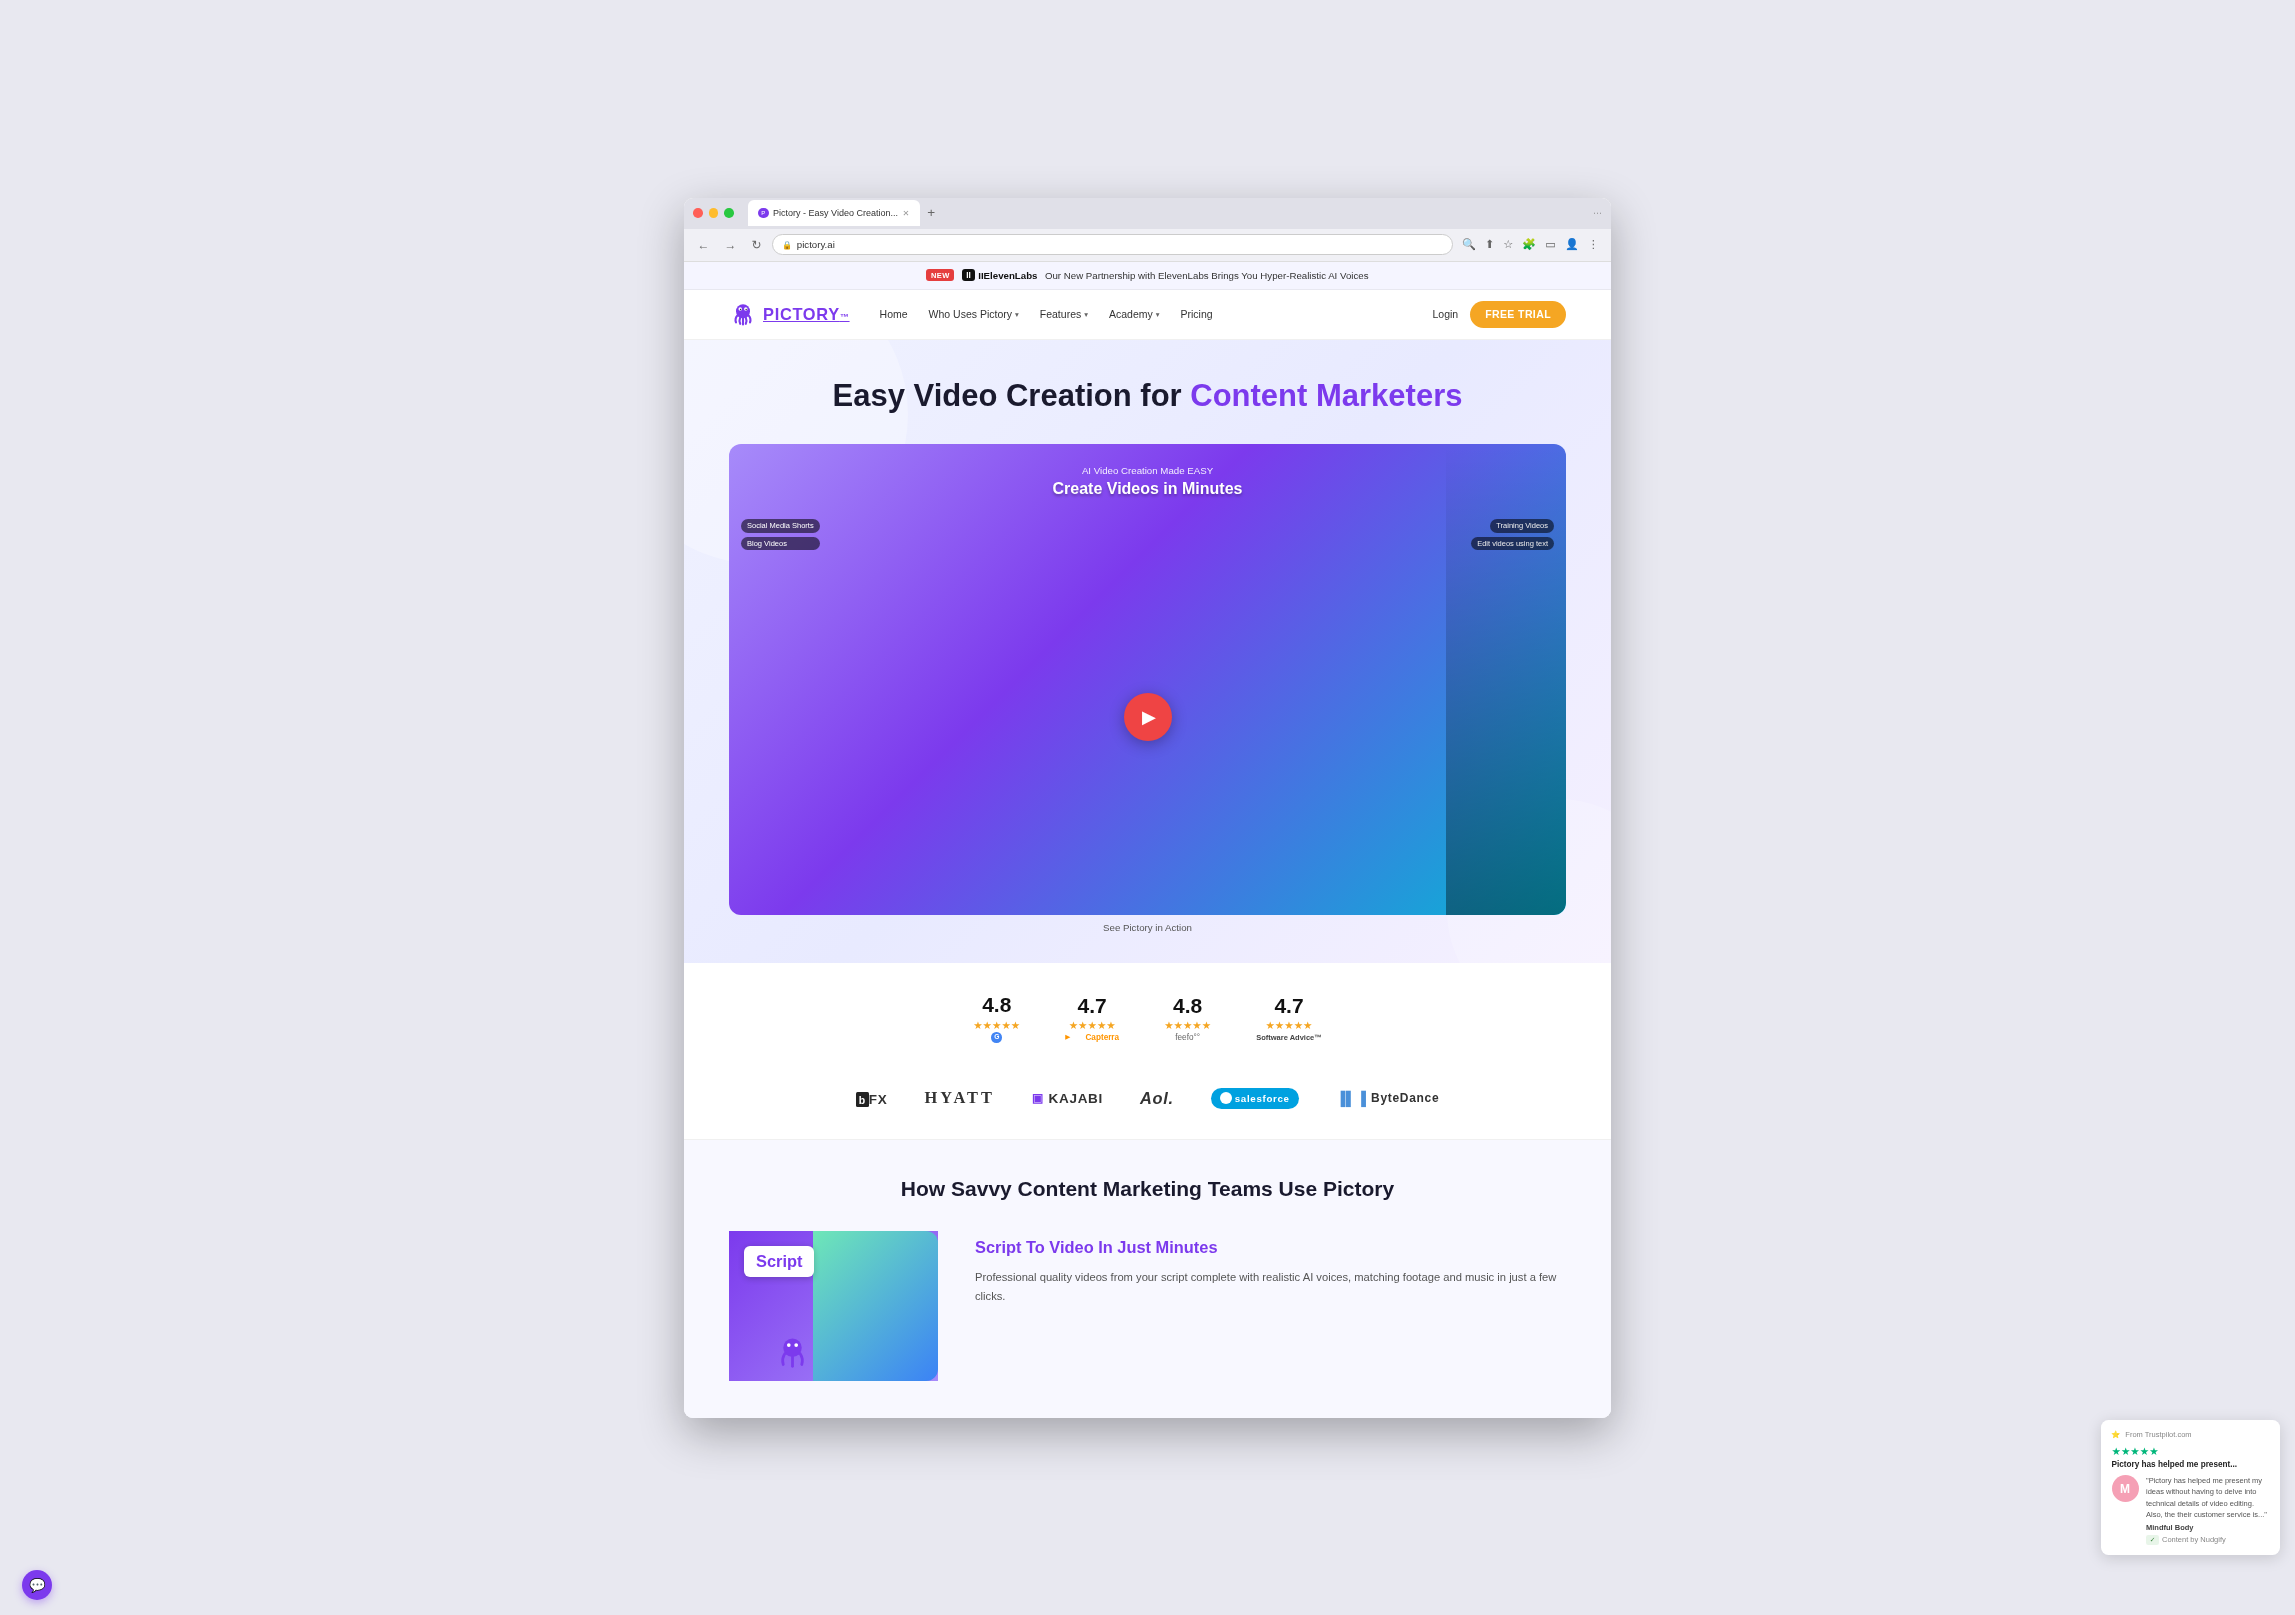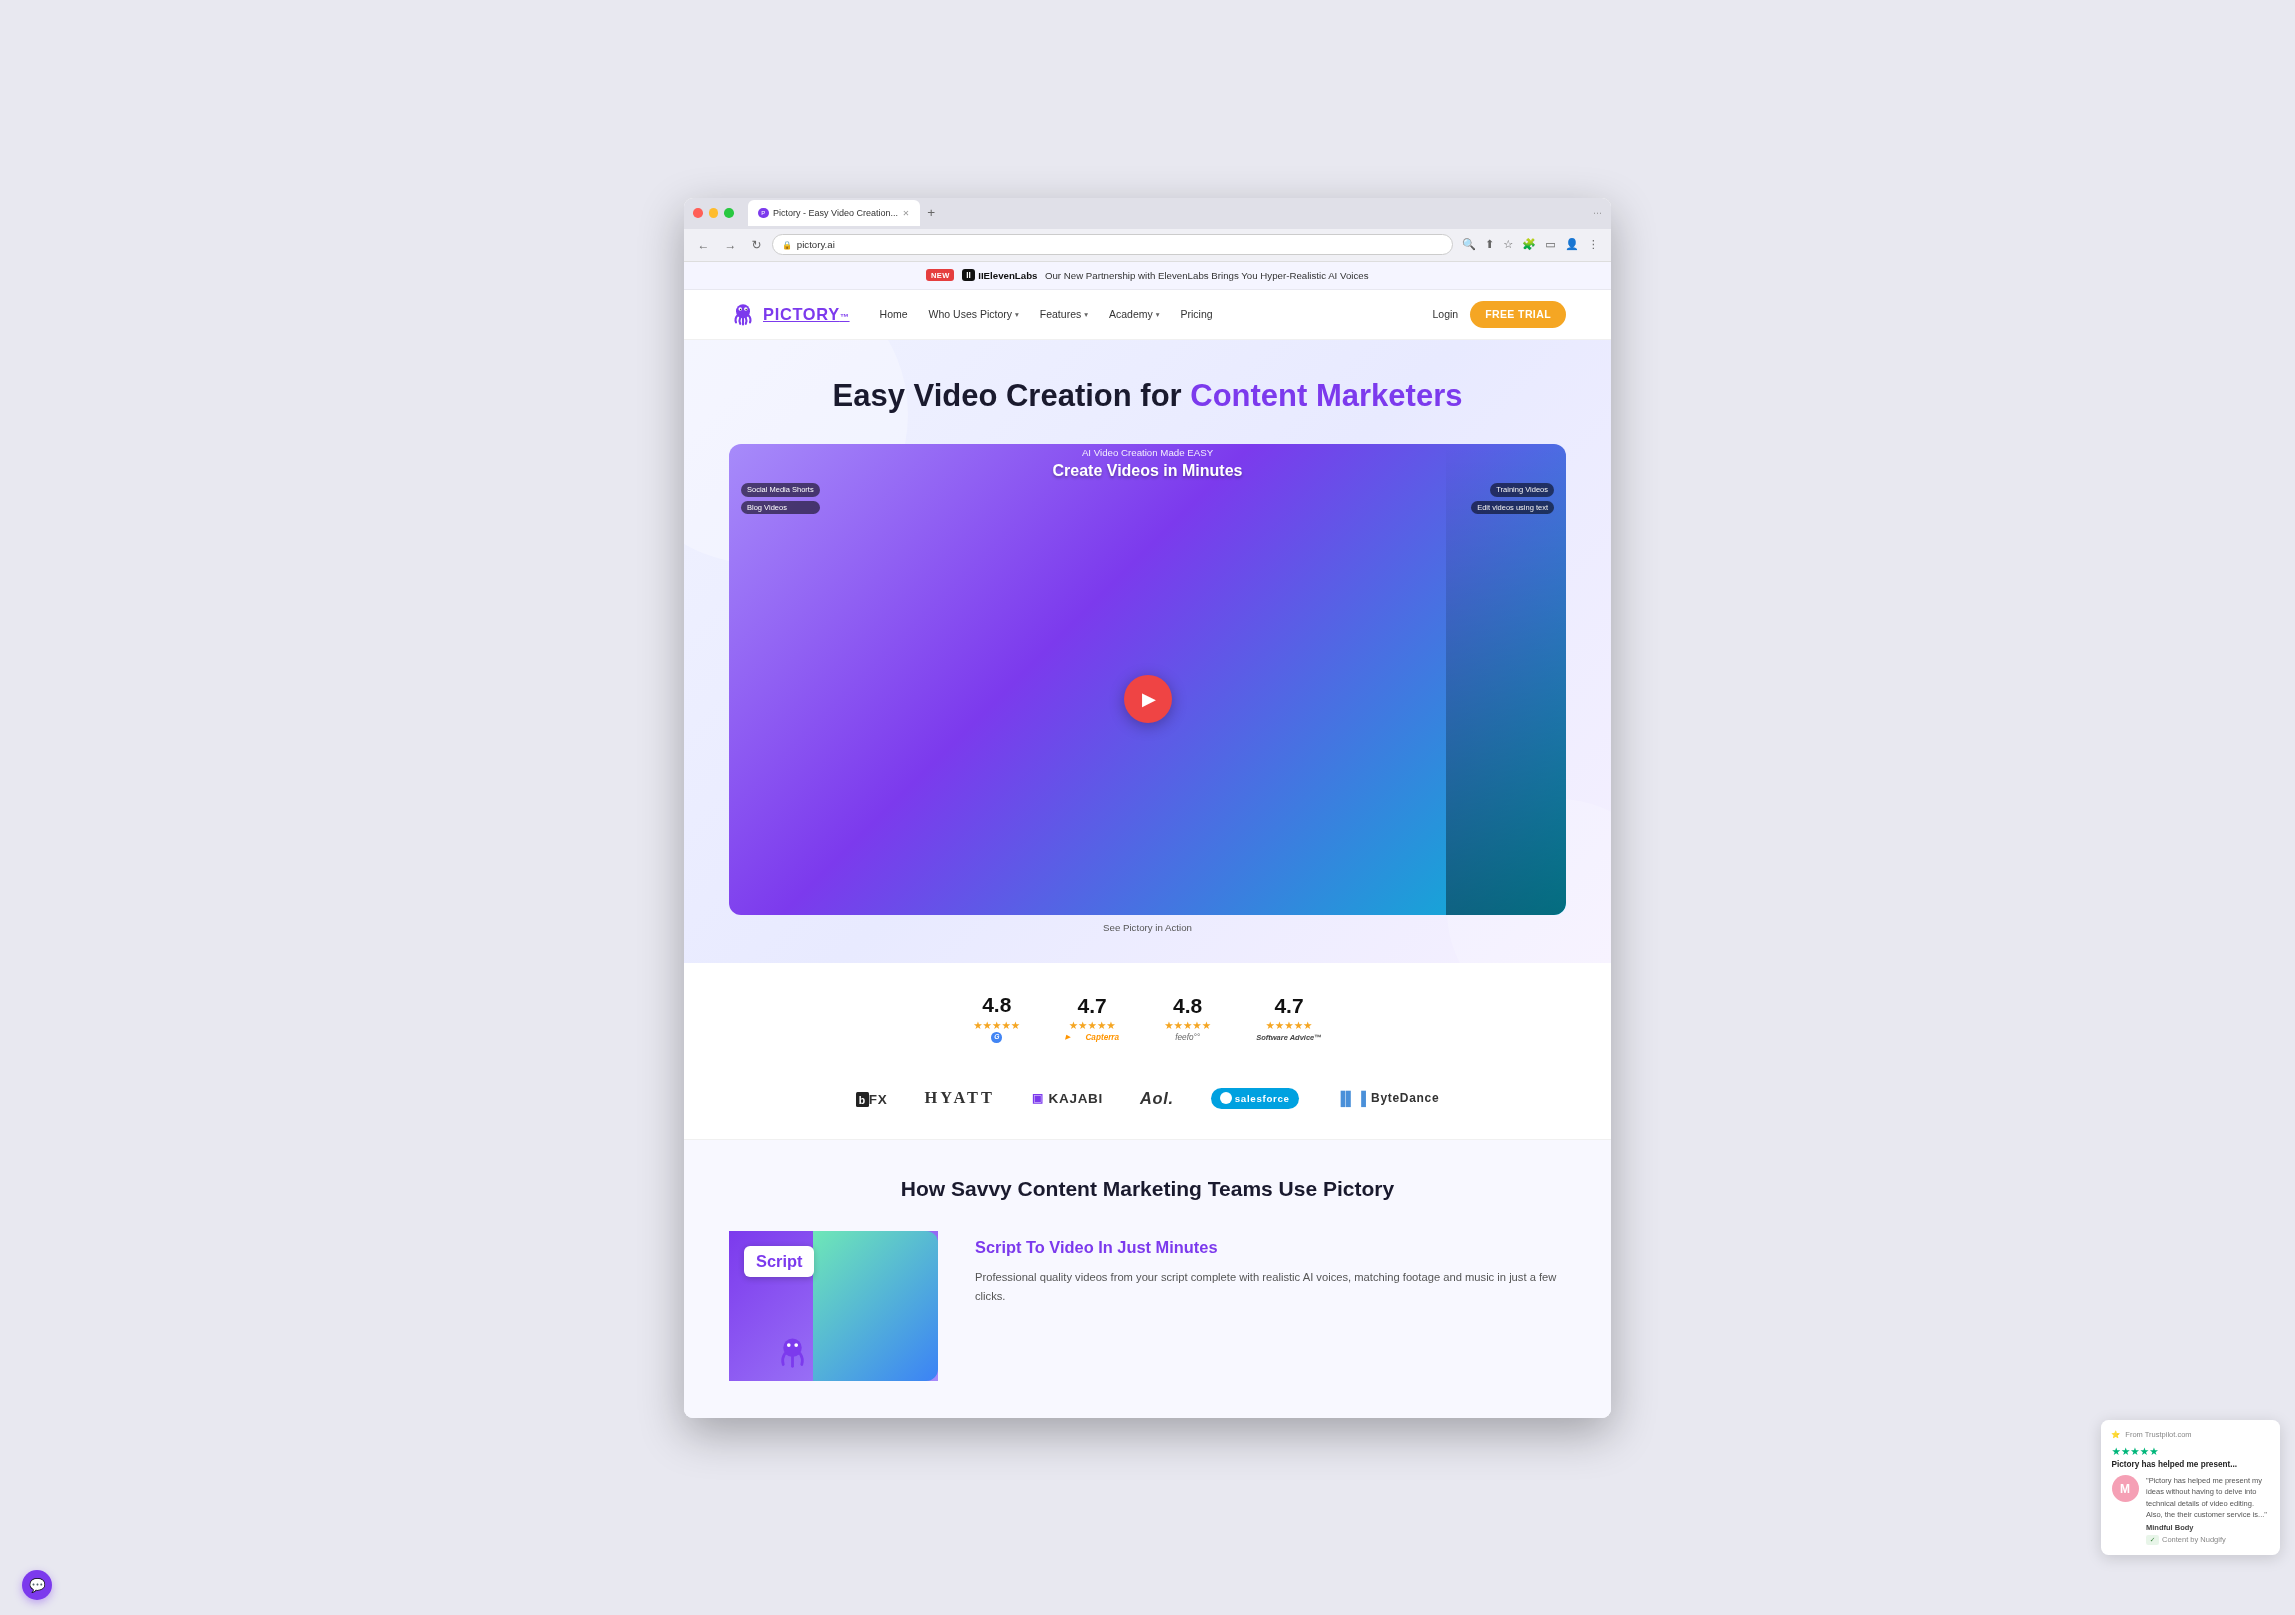--- a/index.html
+++ b/index.html
@@ -64,21 +64,21 @@
     .video-overlay { position: absolute; inset: 0; display: flex; flex-direction: column; }
     .play-btn { width: 48px; height: 48px; background: #ef4444; border-radius: 50%; display: flex; align-items: center; justify-content: center; cursor: pointer; box-shadow: 0 3px 15px rgba(0,0,0,0.3); }
     .play-icon { color: white; font-size: 18px; margin-left: 3px; }
     .see-in-action { text-align: center; font-size: 9.7px; color: #555; margin-top: 7.5px; cursor: pointer; }
 
     
     .ratings-section { background: white; padding: 30px 45px; display: flex; justify-content: center; gap: 45px; align-items: center; }
     .rating-item { text-align: center; }
     .rating-score { font-size: 21px; font-weight: 800; color: #111; }
     .stars { color: #f5a623; font-size: 10.5px; display: block; margin: 1.5px 0; }
-    .rating-source { font-size: 8.2px; color: #666; display: flex; align-items: center; justify-content: center; gap: 15px; font-style: italic; }
+    .rating-source { font-size: 8.2px; color: #666; display: flex; align-items: center; justify-content: center; gap: 15px; }
     .g-logo { width: 10.5px; height: 10.5px; background: #4285f4; border-radius: 50%; display: inline-block; font-size: 6.7px; color: white; text-align: center; line-height: 10.5px; font-weight: bold; }
     .capterra-logo { color: #ff9500; font-weight: 600; font-size: 8.2px; }
     .feefo-logo { color: #666; font-size: 8.2px; }
     .software-advice-logo { color: #444; font-size: 7.5px; font-weight: 600; }
 
     
     .brands-section { background: white; padding: 15px 45px 30px; display: flex; justify-content: center; gap: 37px; align-items: center; border-bottom: 0.7px solid #f0f0f0; }
     .brand-logo { font-size: 15px; font-weight: 800; color: #333; letter-spacing: 0.7px; }
     .brand-logo.webfx { color: #333; }
     .brand-logo.hyatt { font-family: serif; letter-spacing: 2.2px; }
@@ -206,21 +206,21 @@
 
     <section class="hero">
       <div class="hero-inner">
         <h1 class="hero-title">
           <span>Easy Video Creation for </span><span class="highlight">Content Marketers</span>
         </h1>
         <div class="hero-body">
           <div class="hero-right">
             <div class="video-container">
               <div class="video-overlay">
-                <div style="padding: 3px; text-align:center;">
+                <div style="padding: 21px; text-align:center;">
                   <div style="color:white; font-size:9.7px; opacity:0.9; margin-bottom:4.5px;">AI Video Creation Made EASY</div>
                   <div style="color:white; font-size:16px; font-weight:900; text-shadow:0 1.5px 3px rgba(0,0,0,0.3);">Create Videos in Minutes</div>
                 </div>
                 <div style="flex:1; display:flex; align-items:center; justify-content:center; position:relative;">
                   <div style="position:absolute; left:12px; top:0; display:flex; flex-direction:column; gap:4.5px;">
                     <span style="background:rgba(0,0,0,0.55); color:white; font-size:7.5px; padding:2.2px 6px; border-radius:7.5px;">Social Media Shorts</span>
                     <span style="background:rgba(0,0,0,0.55); color:white; font-size:7.5px; padding:2.2px 6px; border-radius:7.5px;">Blog Videos</span>
                   </div>
                   <div class="play-btn">
                     <span class="play-icon">▶</span>

